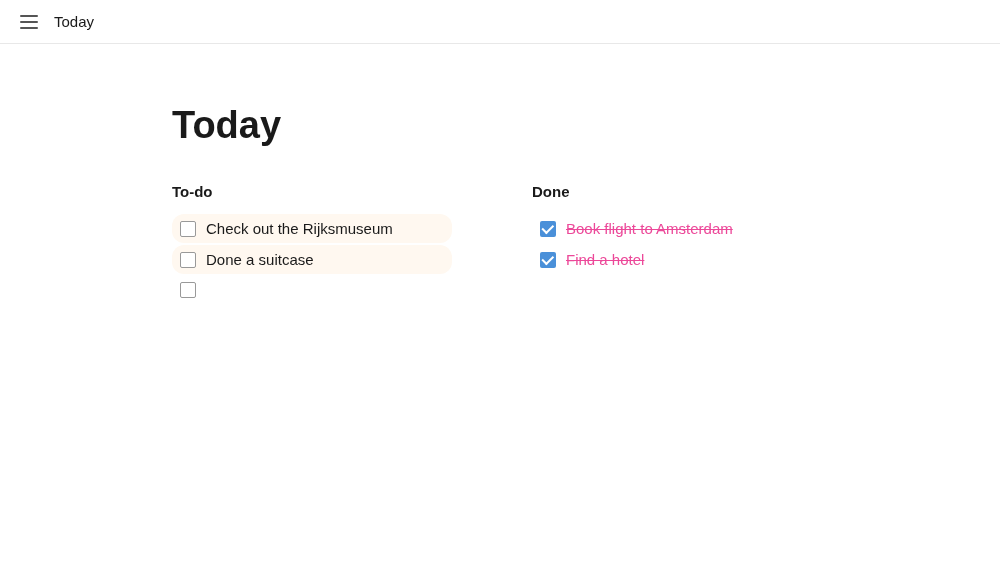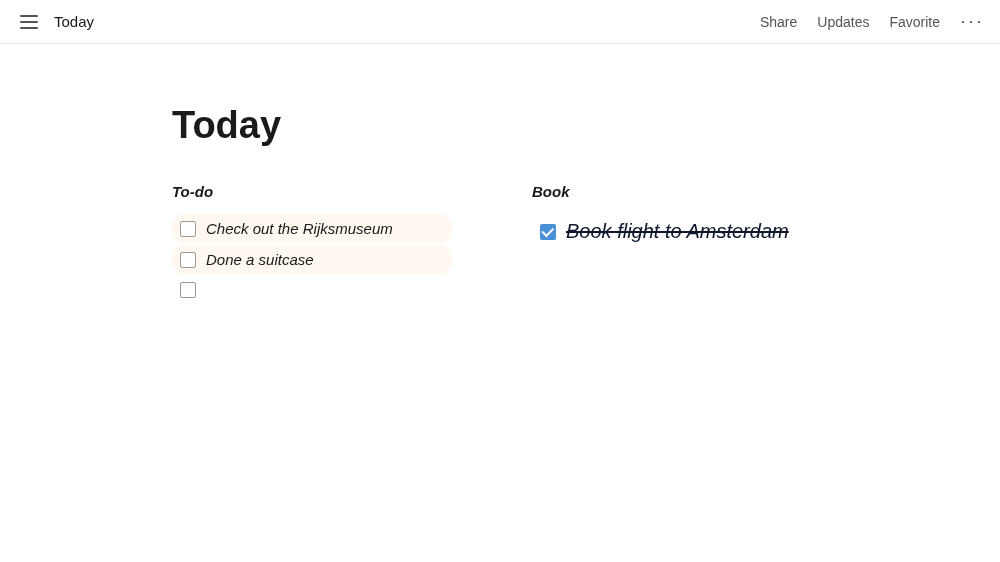--- a/index.html
+++ b/index.html
@@ -89,21 +89,20 @@
 
     
     .columns {
       display: flex;
       gap: 80px;
       align-items: flex-start;
     }
 
     .column {
       min-width: 280px;
-      font-style: italic;
     }
 
     .column-header {
       font-size: 15px;
       font-weight: 600;
       color: #1a1a1a;
       margin-bottom: 14px;
     }
 
     
@@ -163,43 +162,37 @@
       content: '';
       display: block;
       width: 9px;
       height: 5px;
       border-left: 2px solid white;
       border-bottom: 2px solid white;
       transform: rotate(-45deg) translateY(-1px);
     }
 
     .done-label {
-      font-size: 20px;
-      color: #0f172a;
+      font-size: 15px;
+      color: #ec4899;
       text-decoration: line-through;
     }
   </style>
 </head>
 <body>
 
 <header class="header">
   <div class="header-left">
     <div class="menu-icon">
       <span></span>
       <span></span>
       <span></span>
     </div>
     <span class="header-title">Today</span>
   </div>
-  <div class="header-right">
-    <span class="header-action">Share</span>
-    <span class="header-action">Updates</span>
-    <span class="header-action">Favorite</span>
-    <span class="header-more">···</span>
-  </div>
 </header>
 
 <main class="main">
   <h1 class="page-title">Today</h1>
 
   <div class="columns">
 
     <div class="column">
       <div class="column-header">To-do</div>
 
@@ -212,23 +205,27 @@
         <div class="checkbox-unchecked"></div>
         <span class="todo-label">Done a suitcase</span>
       </div>
 
       <div class="todo-item">
         <div class="checkbox-unchecked"></div>
       </div>
     </div>
 
     <div class="column">
-      <div class="column-header">Book</div>
+      <div class="column-header">Done</div>
 
       <div class="done-item">
         <div class="checkbox-checked"></div>
         <span class="done-label">Book flight to Amsterdam</span>
       </div>
 
+      <div class="done-item">
+        <div class="checkbox-checked"></div>
+        <span class="done-label">Find a hotel</span>
+      </div>
     </div>
 
   </div>
 </main>
 
 </body></html>

